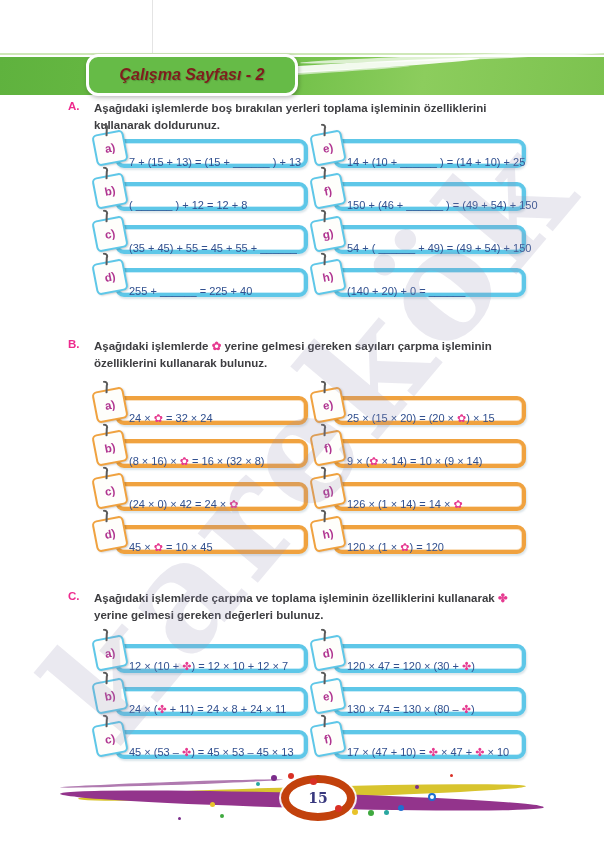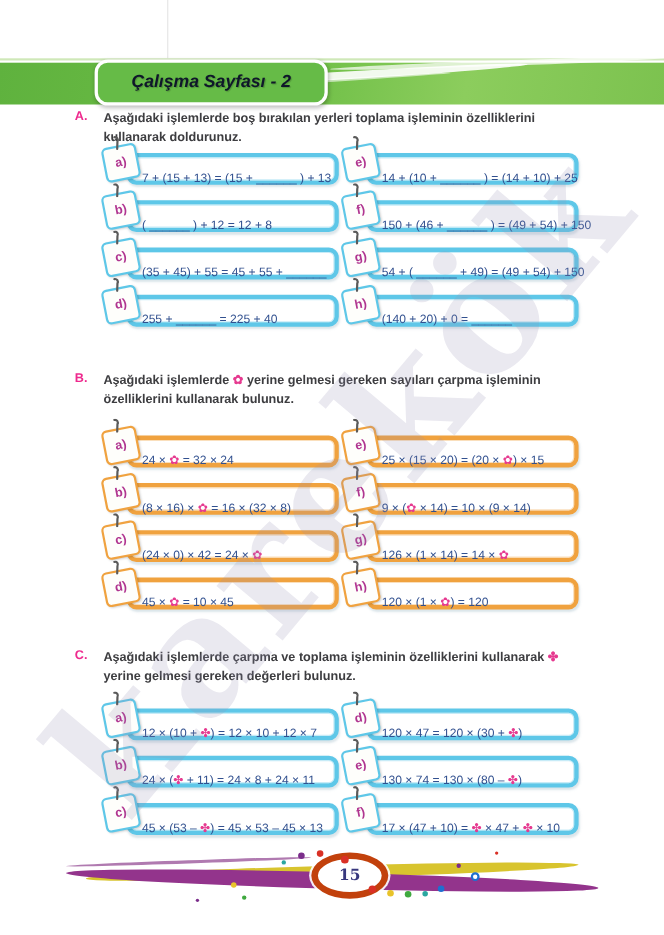--- a/index.html
+++ b/index.html
@@ -13,21 +13,21 @@
   .band{position:absolute;left:0;top:57px;width:604px;height:38px;
         background:linear-gradient(100deg,#5fb23e 0%,#6fbf47 45%,#8ccd5d 70%,#7cc24f 100%);}
   .band::before{content:"";position:absolute;left:0;top:-4px;width:100%;height:2px;background:#cfe8b8;}
   .swoosh{position:absolute;background:rgba(255,255,255,.9);border-radius:50%;}
   .s1{left:150px;top:8px;width:330px;height:7px;transform:rotate(-3.5deg);}
   .s2{left:110px;top:17px;width:300px;height:3px;transform:rotate(-3.5deg);opacity:.65;}
   .s3{left:300px;top:-2px;width:310px;height:5px;transform:rotate(-2deg);opacity:.8;}
   .badge{position:absolute;left:86px;top:-3px;width:206px;height:36px;background:#66bb47;
          border:3px solid #ffffff;border-radius:12px;box-shadow:1px 2px 4px rgba(0,0,0,.25);
          display:flex;align-items:center;justify-content:center;}
-  .badge span{color:#0f172a;font-style:italic;font-weight:bold;font-size:16px;
+  .badge span{color:#7f1d1d;font-style:italic;font-weight:bold;font-size:16px;
               text-shadow:1px 1px 1px rgba(0,0,0,.2);}
   .unit-title{position:absolute;right:12px;bottom:3px;color:#1e4f9b;font-style:italic;
               font-weight:bold;font-size:13.5px;text-shadow:0 0 3px rgba(255,255,255,.7);}
 
   
   .watermark{position:absolute;left:-60px;top:350px;width:740px;text-align:center;
              font-family:"DejaVu Serif",serif;font-weight:bold;font-size:150px;
              color:rgba(150,145,180,.20);transform:rotate(-50deg);pointer-events:none;z-index:6;
              letter-spacing:6px;}
 
@@ -55,21 +55,21 @@
   .tag-letter{color:#b03590;font-weight:bold;font-size:11.5px;}
   .pin{position:absolute;top:-11px;left:8px;width:9px;height:13px;}
 
   
   .footer{position:absolute;left:60px;top:772px;width:484px;height:52px;z-index:2;}
   .rib{position:absolute;border-radius:50%;}
   .rib-thin{left:0;top:10px;width:46%;height:3px;background:#b07ab0;transform:rotate(-2deg);}
   .rib-yellow{left:18px;right:18px;top:15px;height:11px;background:#d8c42e;transform:rotate(-1.6deg);}
   .rib-purple{left:0;right:0;top:21px;height:15px;background:#93348c;transform:rotate(1.6deg);}
   .oval{position:absolute;left:50%;top:3px;transform:translateX(calc(-50% + 16px));
-        width:58px;height:30px;background:#ffffff;border:6px solid #c2410c;border-radius:50%;
+        width:58px;height:30px;background:#ffffff;border:8px solid #c2410c;border-radius:50%;
         display:flex;align-items:center;justify-content:center;z-index:4;
         box-shadow:0 0 0 2px rgba(255,255,255,.9);}
   .pageno{font-family:"DejaVu Serif",serif;font-weight:bold;font-size:14px;color:#38387e;}
   .dot{position:absolute;border-radius:50%;z-index:5;}
 </style>
 </head>
 <body>
 
 <div class="page">
 

